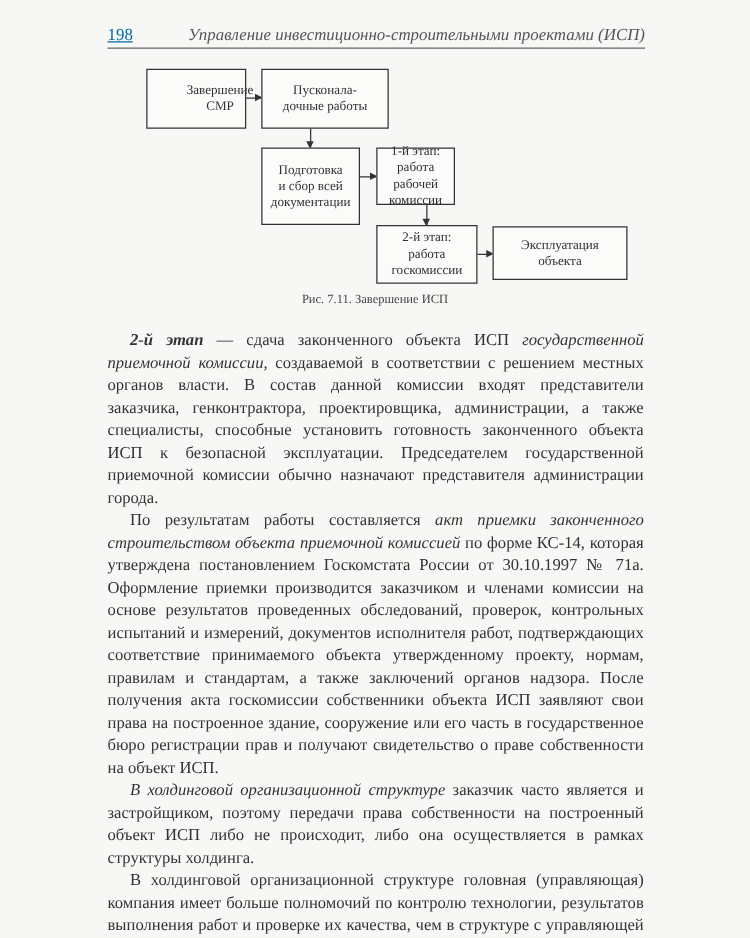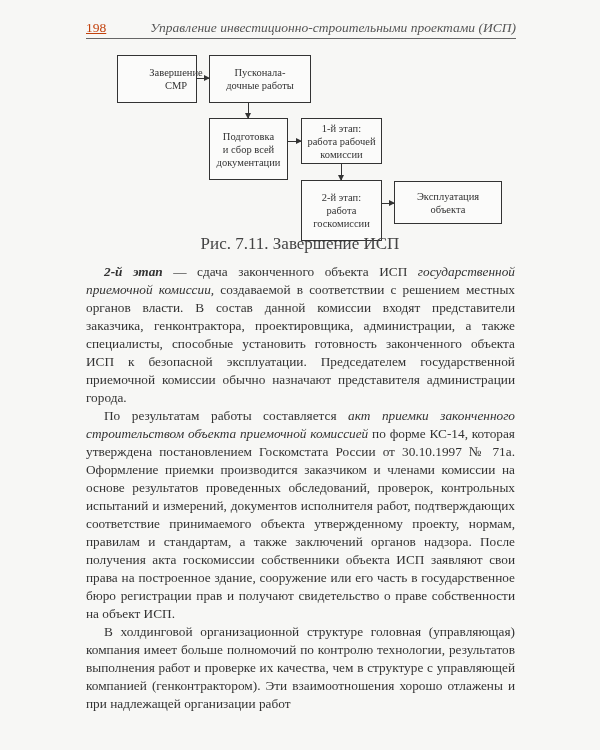--- a/index.html
+++ b/index.html
@@ -6,21 +6,21 @@
   body {
     width:600px; height:750px; overflow:hidden;
     background:#f7f7f5; position:relative;
     font-family:"Liberation Serif", "DejaVu Serif", serif;
     color:#3a3a3a;
   }
   .header {
     position:absolute; left:86px; top:18px; width:430px; height:20px;
     font-size:13.5px; line-height:20px;
   }
-  .page-num { position:absolute; left:0; top:0; color:#c2410c;text-decoration:underline; }
+  .page-num { position:absolute; left:0; top:0; color:#0369a1;text-decoration:underline; }
   .running-title { position:absolute; right:0; top:0; font-style:italic; color:#555; white-space:nowrap;margin-left:44px; }
   .header-rule {
     position:absolute; left:86px; top:38px; width:430px; height:0;
     border-top:1.5px solid #666;
   }
   .box {
     position:absolute; box-sizing:border-box; border:1.3px solid #333;
     background:#fbfbfa; display:flex; align-items:center; justify-content:center;
     text-align:center; font-size:10.5px; line-height:13px; color:#333;
     white-space:pre-line; padding:0 2px;
@@ -31,21 +31,21 @@
     content:""; position:absolute; right:-1px; top:-4.5px;
     border-left:6px solid #333; border-top:3.5px solid transparent; border-bottom:3.5px solid transparent;
   }
   .arrow-v { width:0; border-left:1.3px solid #333; }
   .arrow-v::after {
     content:""; position:absolute; bottom:-1px; left:-4.3px;
     border-top:6px solid #333; border-left:3.5px solid transparent; border-right:3.5px solid transparent;
   }
   .caption {
     position:absolute; left:0; width:600px; top:234px; text-align:center;
-    font-size:17px; color:#444;
+    font-size:10px; color:#444;
   }
   .body-text {
     position:absolute; left:86px; top:263px; width:429px;
     font-size:13.3px; line-height:18px; text-align:justify; color:#333;
   }
   .body-text p { margin:0; text-indent:18px; }
   .em { font-style:italic; }
   .strong-em { font-style:italic; font-weight:bold; }
 </style>
 </head>
@@ -61,32 +61,33 @@
   <div class="box" style="left:117px;top:55px;width:80px;height:48px;padding-left:40px;">Завершение
 СМР</div>
   <div class="arrow-h" style="left:197px;top:78px;width:12px;"></div>
   <div class="box" style="left:209px;top:55px;width:102px;height:48px;">Пусконала-
 дочные работы</div>
   <div class="arrow-v" style="left:248px;top:103px;height:15px;"></div>
   <div class="box" style="left:209px;top:118px;width:79px;height:62px;">Подготовка
 и сбор всей
 документации</div>
   <div class="arrow-h" style="left:288px;top:141px;width:13px;"></div>
-  <div class="box" style="left:301px;top:118px;width:81px;height:46px;">1-й этап:
+  <div class="box" style="left:301px;top:118px;width:63px;height:46px;">1-й этап:
 работа рабочей
 комиссии</div>
   <div class="arrow-v" style="left:341px;top:164px;height:16px;"></div>
-  <div class="box" style="left:301px;top:180px;width:81px;height:61px;">2-й этап:
+  <div class="box" style="left:301px;top:180px;width:81px;height:47px;">2-й этап:
 работа
 госкомиссии</div>
   <div class="arrow-h" style="left:382px;top:203px;width:12px;"></div>
   <div class="box" style="left:394px;top:181px;width:108px;height:43px;">Эксплуатация
 объекта</div>
 </div>
 
 <div class="caption">Рис. 7.11. Завершение ИСП</div>
 
 <div class="body-text">
   <p><span class="strong-em">2-й этап</span><span> — сдача законченного объекта ИСП </span><span class="em">государственной приемочной комиссии,</span><span> создаваемой в соответствии с решением местных органов власти. В состав данной комиссии входят представители заказчика, генконтрактора, проектировщика, администрации, а также специалисты, способные установить готовность законченного объекта ИСП к безопасной эксплуатации. Председателем государственной приемочной комиссии обычно назначают представителя администрации города.</span></p>
   <p><span>По результатам работы составляется </span><span class="em">акт приемки законченного строительством объекта приемочной комиссией</span><span> по форме КС-14, которая утверждена постановлением Госкомстата России от 30.10.1997 № 71а. Оформление приемки производится заказчиком и членами комиссии на основе результатов проведенных обследований, проверок, контрольных испытаний и измерений, документов исполнителя работ, подтверждающих соответствие принимаемого объекта утвержденному проекту, нормам, правилам и стандартам, а также заключений органов надзора. После получения акта госкомиссии собственники объекта ИСП заявляют свои права на построенное здание, сооружение или его часть в государственное бюро регистрации прав и получают свидетельство о праве собственности на объект ИСП.</span></p>
+  <p><span class="em">В холдинговой организационной структуре</span><span> заказчик часто является и застройщиком, поэтому передачи права собственности на построенный объект ИСП либо не происходит, либо она осуществляется в рамках структуры холдинга.</span></p>
   <p><span>В холдинговой организационной структуре головная (управляющая) компания имеет больше полномочий по контролю технологии, результатов выполнения работ и проверке их качества, чем в структуре с управляющей компанией (генконтрактором). Эти взаимоотношения хорошо отлажены и при надлежащей организации работ </span></p>
 
 </div>
 
 </body></html>

